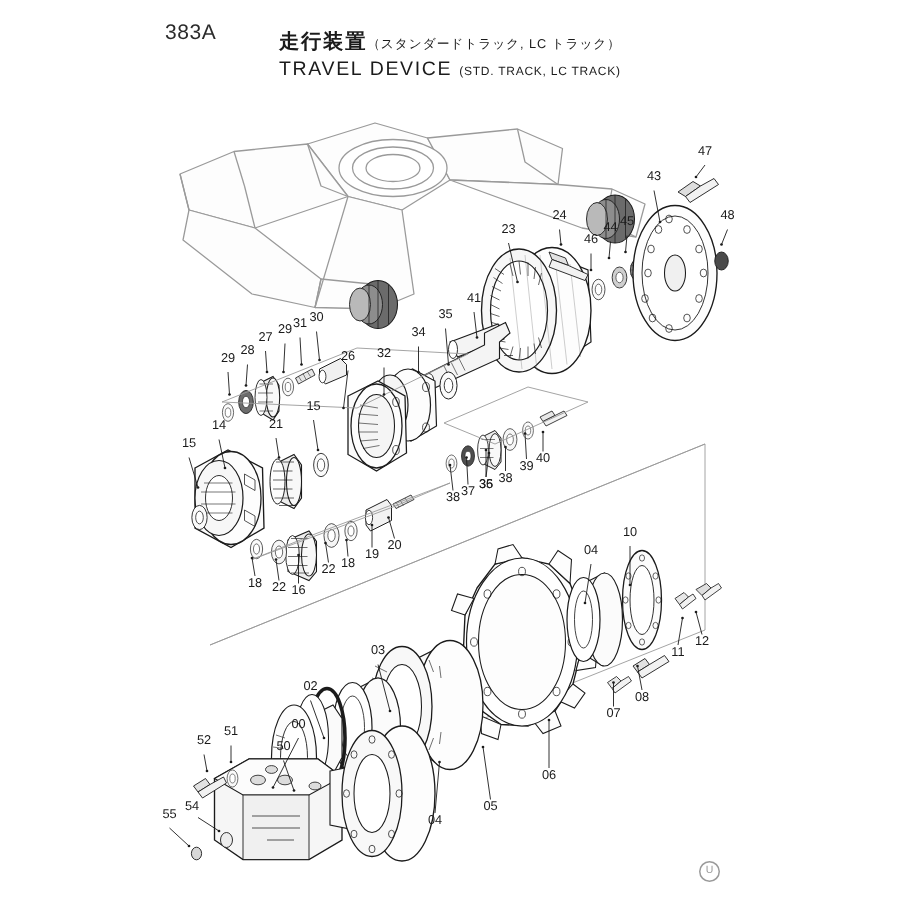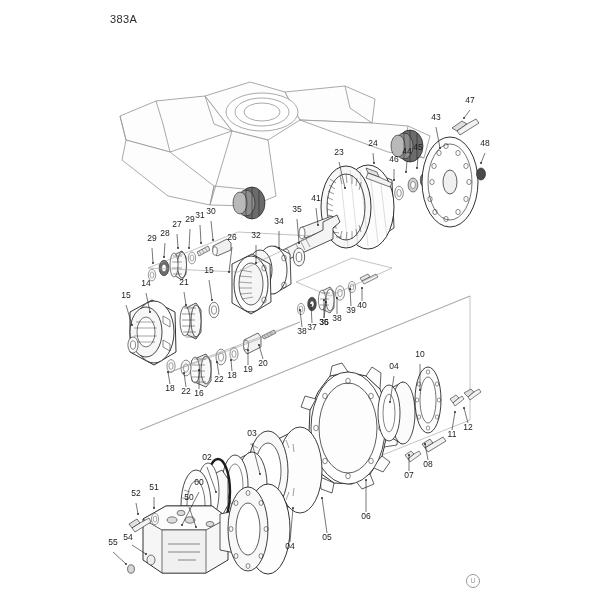--- a/index.html
+++ b/index.html
@@ -1,40 +1,48 @@
 <!DOCTYPE html>
 <html><head>
 <meta charset="utf-8">
 <style>
   html,body{margin:0;padding:0;background:#ffffff;}
   body{width:600px;height:600px;overflow:hidden;
        font-family:"Liberation Sans","DejaVu Sans",sans-serif;color:#1b1b1b;}
   #sheet{position:relative;width:600px;height:600px;background:#fff;}
 
-  #page-code{position:absolute;left:110px;top:13px;font-size:11px;letter-spacing:.4px;color:#2b2b2b;}
+  #page-code{position:absolute;left:110px;top:13px;font-size:14px;letter-spacing:.4px;color:#2b2b2b;}
 
   #title-block{position:absolute;left:186px;top:20px;width:330px;}
   #title-jp-line{font-size:13.5px;font-weight:bold;letter-spacing:1.2px;white-space:nowrap;line-height:1.25;}
   #title-jp-sub{font-size:8.5px;font-weight:normal;letter-spacing:.6px;}
   #title-en-line{font-size:13px;letter-spacing:1.1px;white-space:nowrap;line-height:1.3;margin-top:1px;}
   #title-en-sub{font-size:8px;letter-spacing:.5px;}
 
   #svg-stage{position:absolute;left:0;top:0;width:600px;height:600px;}
   .lbl{font-family:"Liberation Sans","DejaVu Sans",sans-serif;font-size:8.5px;fill:#1b1b1b;}
   #page-mark{position:absolute;left:466px;top:574px;width:12px;height:12px;
              border:1px solid #9a9a9a;border-radius:50%;font-size:7px;color:#9a9a9a;
              text-align:center;line-height:11px;}
 </style>
 </head>
 <body>
 
 <div id="sheet">
 
   <div id="page-code">383A</div>
 
+  <div id="title-block">
+    <div id="title-jp-line">
+      <span>走行装置</span><span id="title-jp-sub">（スタンダードトラック, LC トラック）</span>
+    </div>
+    <div id="title-en-line">
+      <span>TRAVEL  DEVICE</span>&nbsp;<span id="title-en-sub">(STD. TRACK, LC TRACK)</span>
+    </div>
+  </div>
 
   <svg id="svg-stage" viewBox="0 0 600 600">
     <defs>
       <g id="beargrp">
         <ellipse cx="0" cy="0" rx="7" ry="11" fill="#f6f6f6" stroke="#1b1b1b" stroke-width="0.7"></ellipse>
         <ellipse cx="0" cy="0" rx="3.4" ry="5.6" fill="#fff" stroke="#1b1b1b" stroke-width="0.6"></ellipse>
       </g>
       <g id="washer">
         <ellipse cx="0" cy="0" rx="6" ry="9.5" fill="#fafafa" stroke="#1b1b1b" stroke-width="0.7"></ellipse>
         <ellipse cx="0" cy="0" rx="3" ry="5" fill="#fff" stroke="#1b1b1b" stroke-width="0.6"></ellipse>

